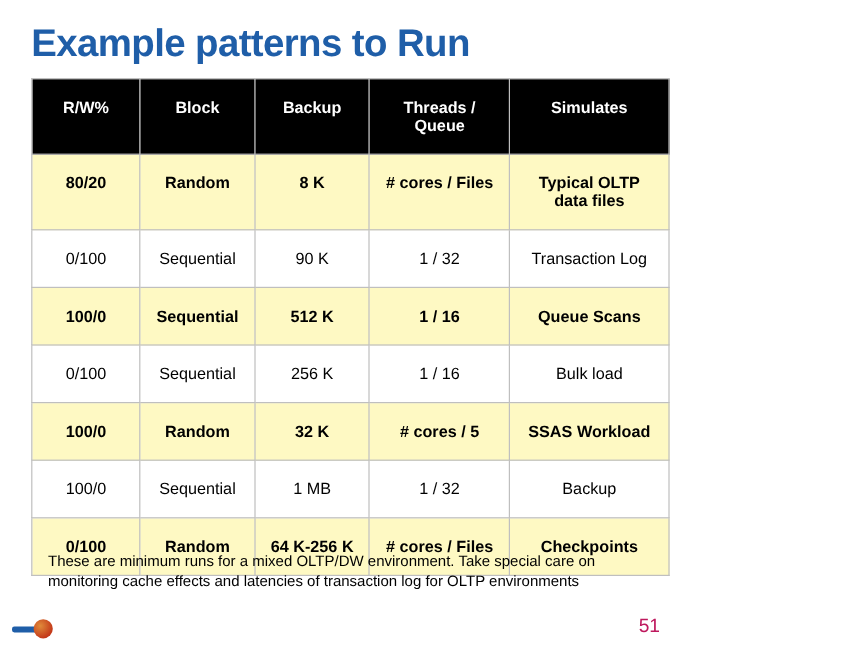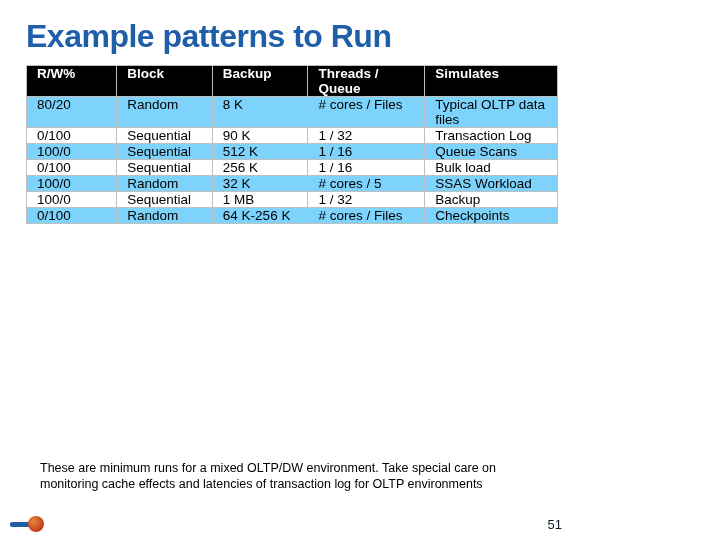--- a/index.html
+++ b/index.html
@@ -1,30 +1,30 @@
 <!DOCTYPE html>
 <html><head>
 <meta charset="utf-8">
 <style>
   * { box-sizing: border-box; margin: 0; padding: 0; }
   html, body { width: 720px; height: 540px; font-family: "Segoe UI", Arial, sans-serif; background: #fff; position: relative; }
   .slide { width: 584px; height: 540px; position: relative; padding: 18px 26px 0 26px; }
   .title { color: #1f5ea8; font-size: 32px; font-weight: 700; margin-bottom: 10px; letter-spacing: -0.5px; }
   table { border-collapse: collapse; width: 100%; table-layout: fixed; }
-  th, td { text-align: left; padding: 0 10px; font-size: 13.5px; border: 1px solid #bfbfbf; vertical-align: top; }
+  th, td { text-align: center; padding: 16px 10px; font-size: 13.5px; border: 1px solid #bfbfbf; vertical-align: top; }
   th { background: #000; color: #fff; font-weight: 700; }
-  tr.odd td { background: #7dd3fc; }
+  tr.odd td { background: #fef9c3; font-weight: bold; }
   tr.even td { background: #ffffff; }
   col.c1 { width: 17%; }
   col.c2 { width: 18%; }
   col.c3 { width: 18%; }
   col.c4 { width: 22%; }
   col.c5 { width: 25%; }
   .footnote { position: absolute; left: 40px; right: 40px; bottom: 48px; font-size: 12.5px; text-align: left; color: #000; line-height: 1.3; }
-  .pagenum { position: absolute; right: 22px; bottom: 8px; font-size: 13px; color: #0f172a; }
+  .pagenum { position: absolute; right: 34px; bottom: 8px; font-size: 16px; color: #be185d; }
   .logo { position: absolute; left: 10px; bottom: 6px; width: 34px; height: 20px; }
   .logo .bar { position: absolute; left: 0; top: 8px; width: 22px; height: 5px; background: #1f5ea8; border-radius: 2px; }
   .logo .dot { position: absolute; left: 18px; top: 2px; width: 16px; height: 16px; border-radius: 50%; background: radial-gradient(circle at 35% 35%, #e08a3a 0%, #c43a1a 70%); }
 </style>
 </head>
 <body>
 
 <div class="slide">
   <div class="title">Example patterns to Run</div>
 

